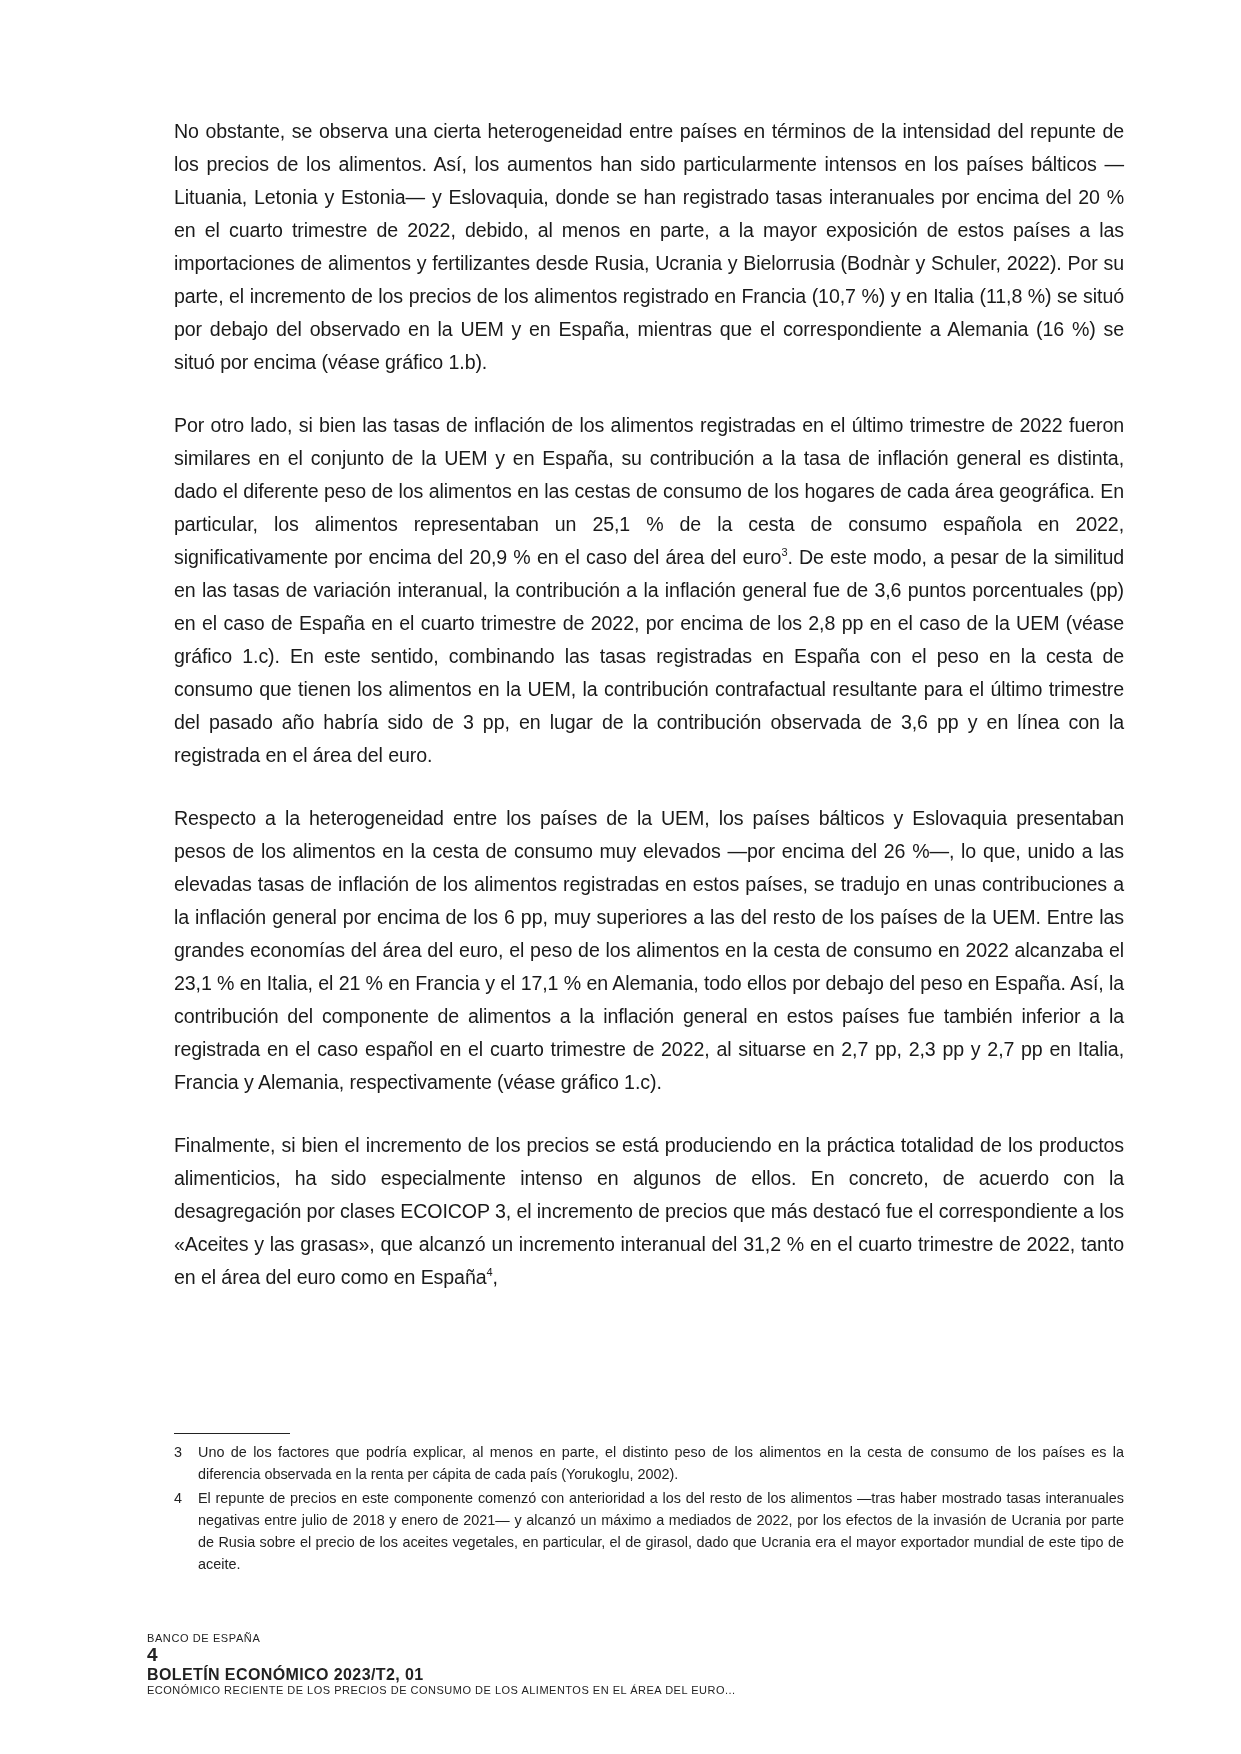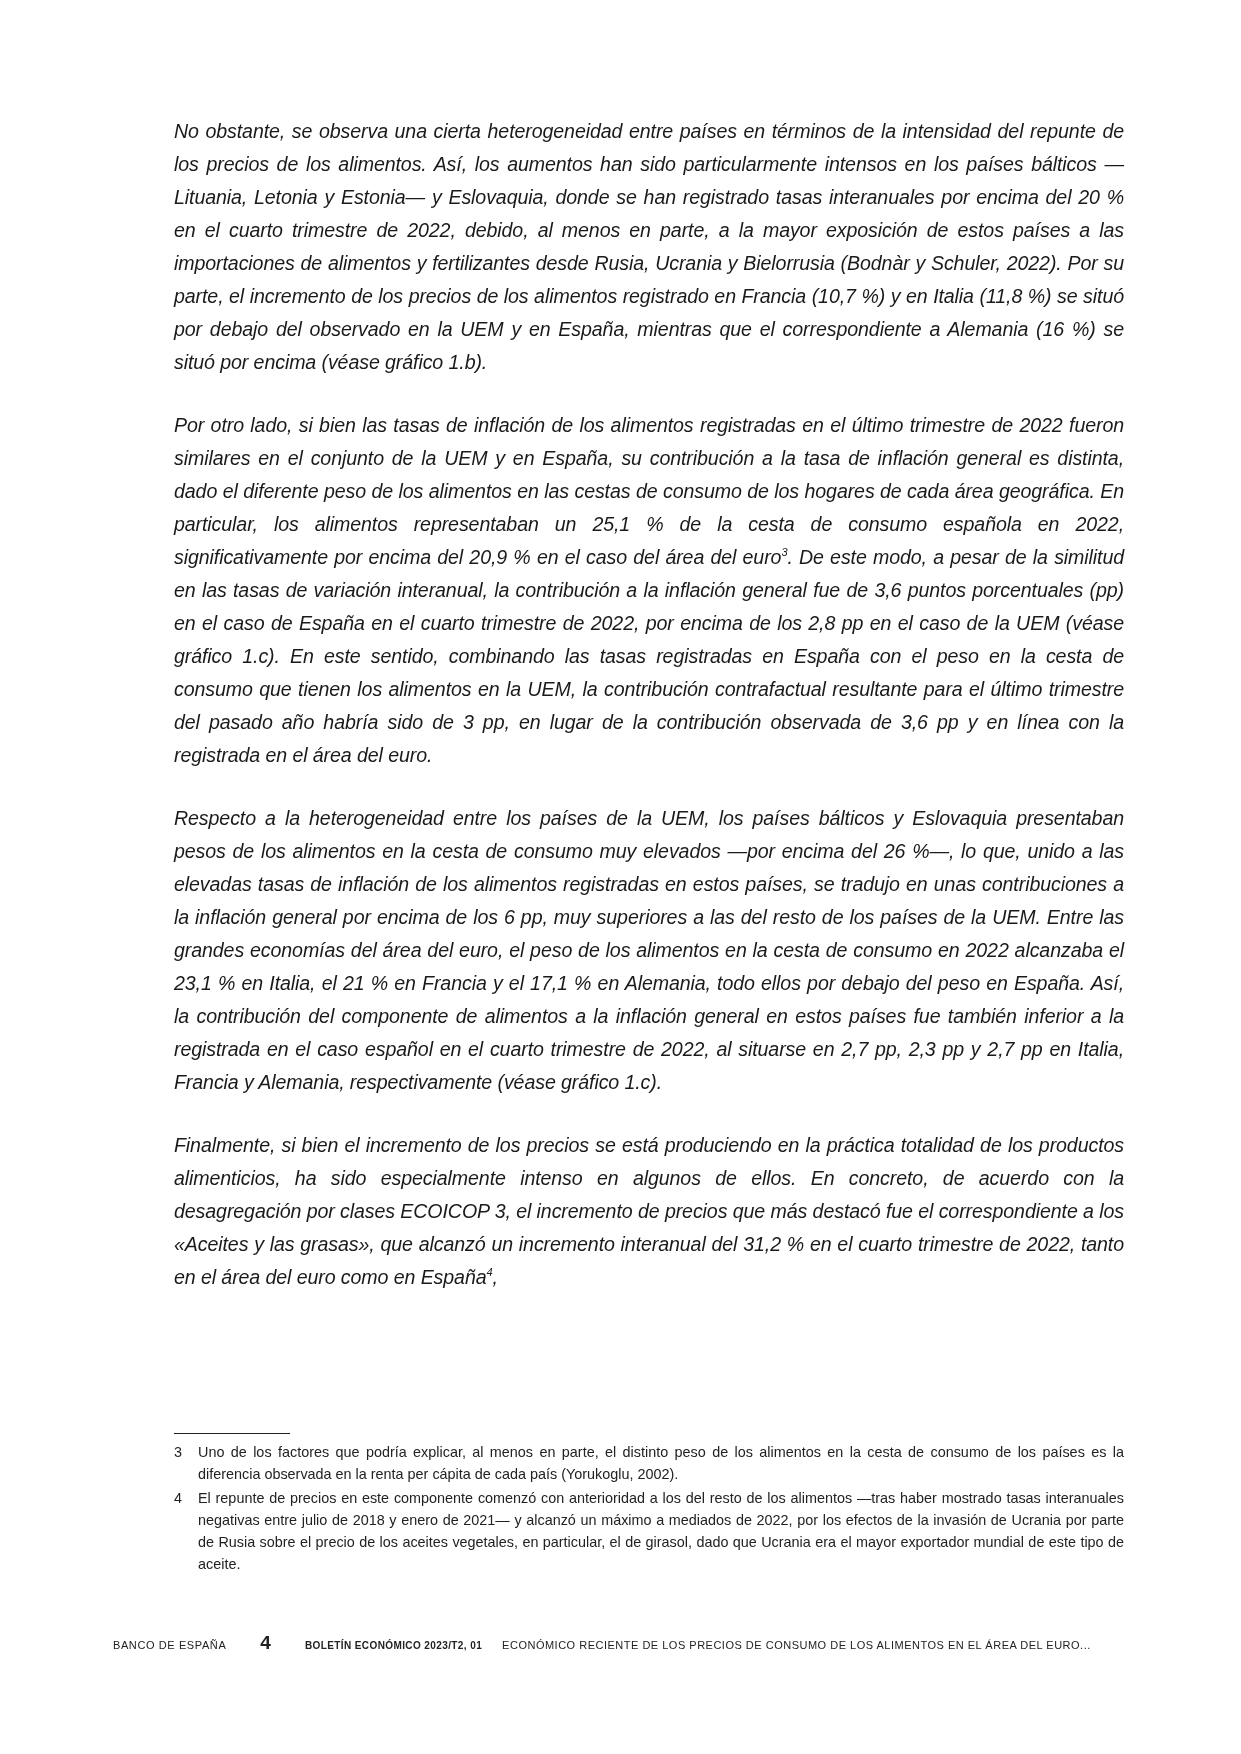--- a/index.html
+++ b/index.html
@@ -16,33 +16,33 @@
   .fn-rule { position: absolute; left: 174px; top: 1433px; width: 116px; height: 0; border-top: 1.5px solid #222; }
   .footnotes {
     position: absolute; left: 174px; top: 1441px; width: 950px;
     font-family: "Liberation Sans", sans-serif; font-size: 14.4px; line-height: 22px; color: #222;
   }
   .fn { display: flex; margin-bottom: 2px; }
   .fn-num { width: 24px; flex: none; }
   .fn-text { flex: 1; text-align: justify; }
   .footer {
     position: absolute; top: 1632px; left: 113px; width: 1020px; display: flex; align-items: baseline;
-    font-family: "Liberation Sans", sans-serif; color: #222; white-space: nowrap;
+    font-family: "Liberation Sans", sans-serif; color: #222; white-space: nowrap; flex-direction: column;
   }
   .f-org { font-size: 11px; letter-spacing: 0.6px; }
   .f-page { font-size: 19px; font-weight: bold; margin-left: 34px; margin-right: 34px; }
-  .f-bulletin { font-size: 10px; font-weight: bold; letter-spacing: 0.4px; margin-right: 20px; }
+  .f-bulletin { font-size: 16px; font-weight: bold; letter-spacing: 0.4px; margin-right: 20px; }
   .f-title { font-size: 11px; letter-spacing: 0.5px; }
 </style>
 </head>
 <body>
 
 <div class="page">
 
-  <div class="body-text" style="top:115px;font-style:italic;">
+  <div class="body-text" style="top:115px;">
     <p>No obstante, se observa una cierta heterogeneidad entre países en términos de la intensidad del repunte de los precios de los alimentos. Así, los aumentos han sido particularmente intensos en los países bálticos —Lituania, Letonia y Estonia— y Eslovaquia, donde se han registrado tasas interanuales por encima del 20 % en el cuarto trimestre de 2022, debido, al menos en parte, a la mayor exposición de estos países a las importaciones de alimentos y fertilizantes desde Rusia, Ucrania y Bielorrusia (Bodnàr y Schuler, 2022). Por su parte, el incremento de los precios de los alimentos registrado en Francia (10,7 %) y en Italia (11,8 %) se situó por debajo del observado en la UEM y en España, mientras que el correspondiente a Alemania (16 %) se situó por encima (véase gráfico 1.b).</p>
     <p><span>Por otro lado, si bien las tasas de inflación de los alimentos registradas en el último trimestre de 2022 fueron similares en el conjunto de la UEM y en España, su contribución a la tasa de inflación general es distinta, dado el diferente peso de los alimentos en las cestas de consumo de los hogares de cada área geográfica. En particular, los alimentos representaban un 25,1 % de la cesta de consumo española en 2022, significativamente por encima del 20,9 % en el caso del área del euro</span><sup>3</sup><span>. De este modo, a pesar de la similitud en las tasas de variación interanual, la contribución a la inflación general fue de 3,6 puntos porcentuales (pp) en el caso de España en el cuarto trimestre de 2022, por encima de los 2,8 pp en el caso de la UEM (véase gráfico 1.c). En este sentido, combinando las tasas registradas en España con el peso en la cesta de consumo que tienen los alimentos en la UEM, la contribución contrafactual resultante para el último trimestre del pasado año habría sido de 3 pp, en lugar de la contribución observada de 3,6 pp y en línea con la registrada en el área del euro.</span></p>
     <p>Respecto a la heterogeneidad entre los países de la UEM, los países bálticos y Eslovaquia presentaban pesos de los alimentos en la cesta de consumo muy elevados —por encima del 26 %—, lo que, unido a las elevadas tasas de inflación de los alimentos registradas en estos países, se tradujo en unas contribuciones a la inflación general por encima de los 6 pp, muy superiores a las del resto de los países de la UEM. Entre las grandes economías del área del euro, el peso de los alimentos en la cesta de consumo en 2022 alcanzaba el 23,1 % en Italia, el 21 % en Francia y el 17,1 % en Alemania, todo ellos por debajo del peso en España. Así, la contribución del componente de alimentos a la inflación general en estos países fue también inferior a la registrada en el caso español en el cuarto trimestre de 2022, al situarse en 2,7 pp, 2,3 pp y 2,7 pp en Italia, Francia y Alemania, respectivamente (véase gráfico 1.c).</p>
     <p><span>Finalmente, si bien el incremento de los precios se está produciendo en la práctica totalidad de los productos alimenticios, ha sido especialmente intenso en algunos de ellos. En concreto, de acuerdo con la desagregación por clases ECOICOP 3, el incremento de precios que más destacó fue el correspondiente a los «Aceites y las grasas», que alcanzó un incremento interanual del 31,2 % en el cuarto trimestre de 2022, tanto en el área del euro como en España</span><sup>4</sup><span>,</span></p>
   </div>
 
   <div class="fn-rule"></div>
 
   <div class="footnotes">
     <div class="fn">

